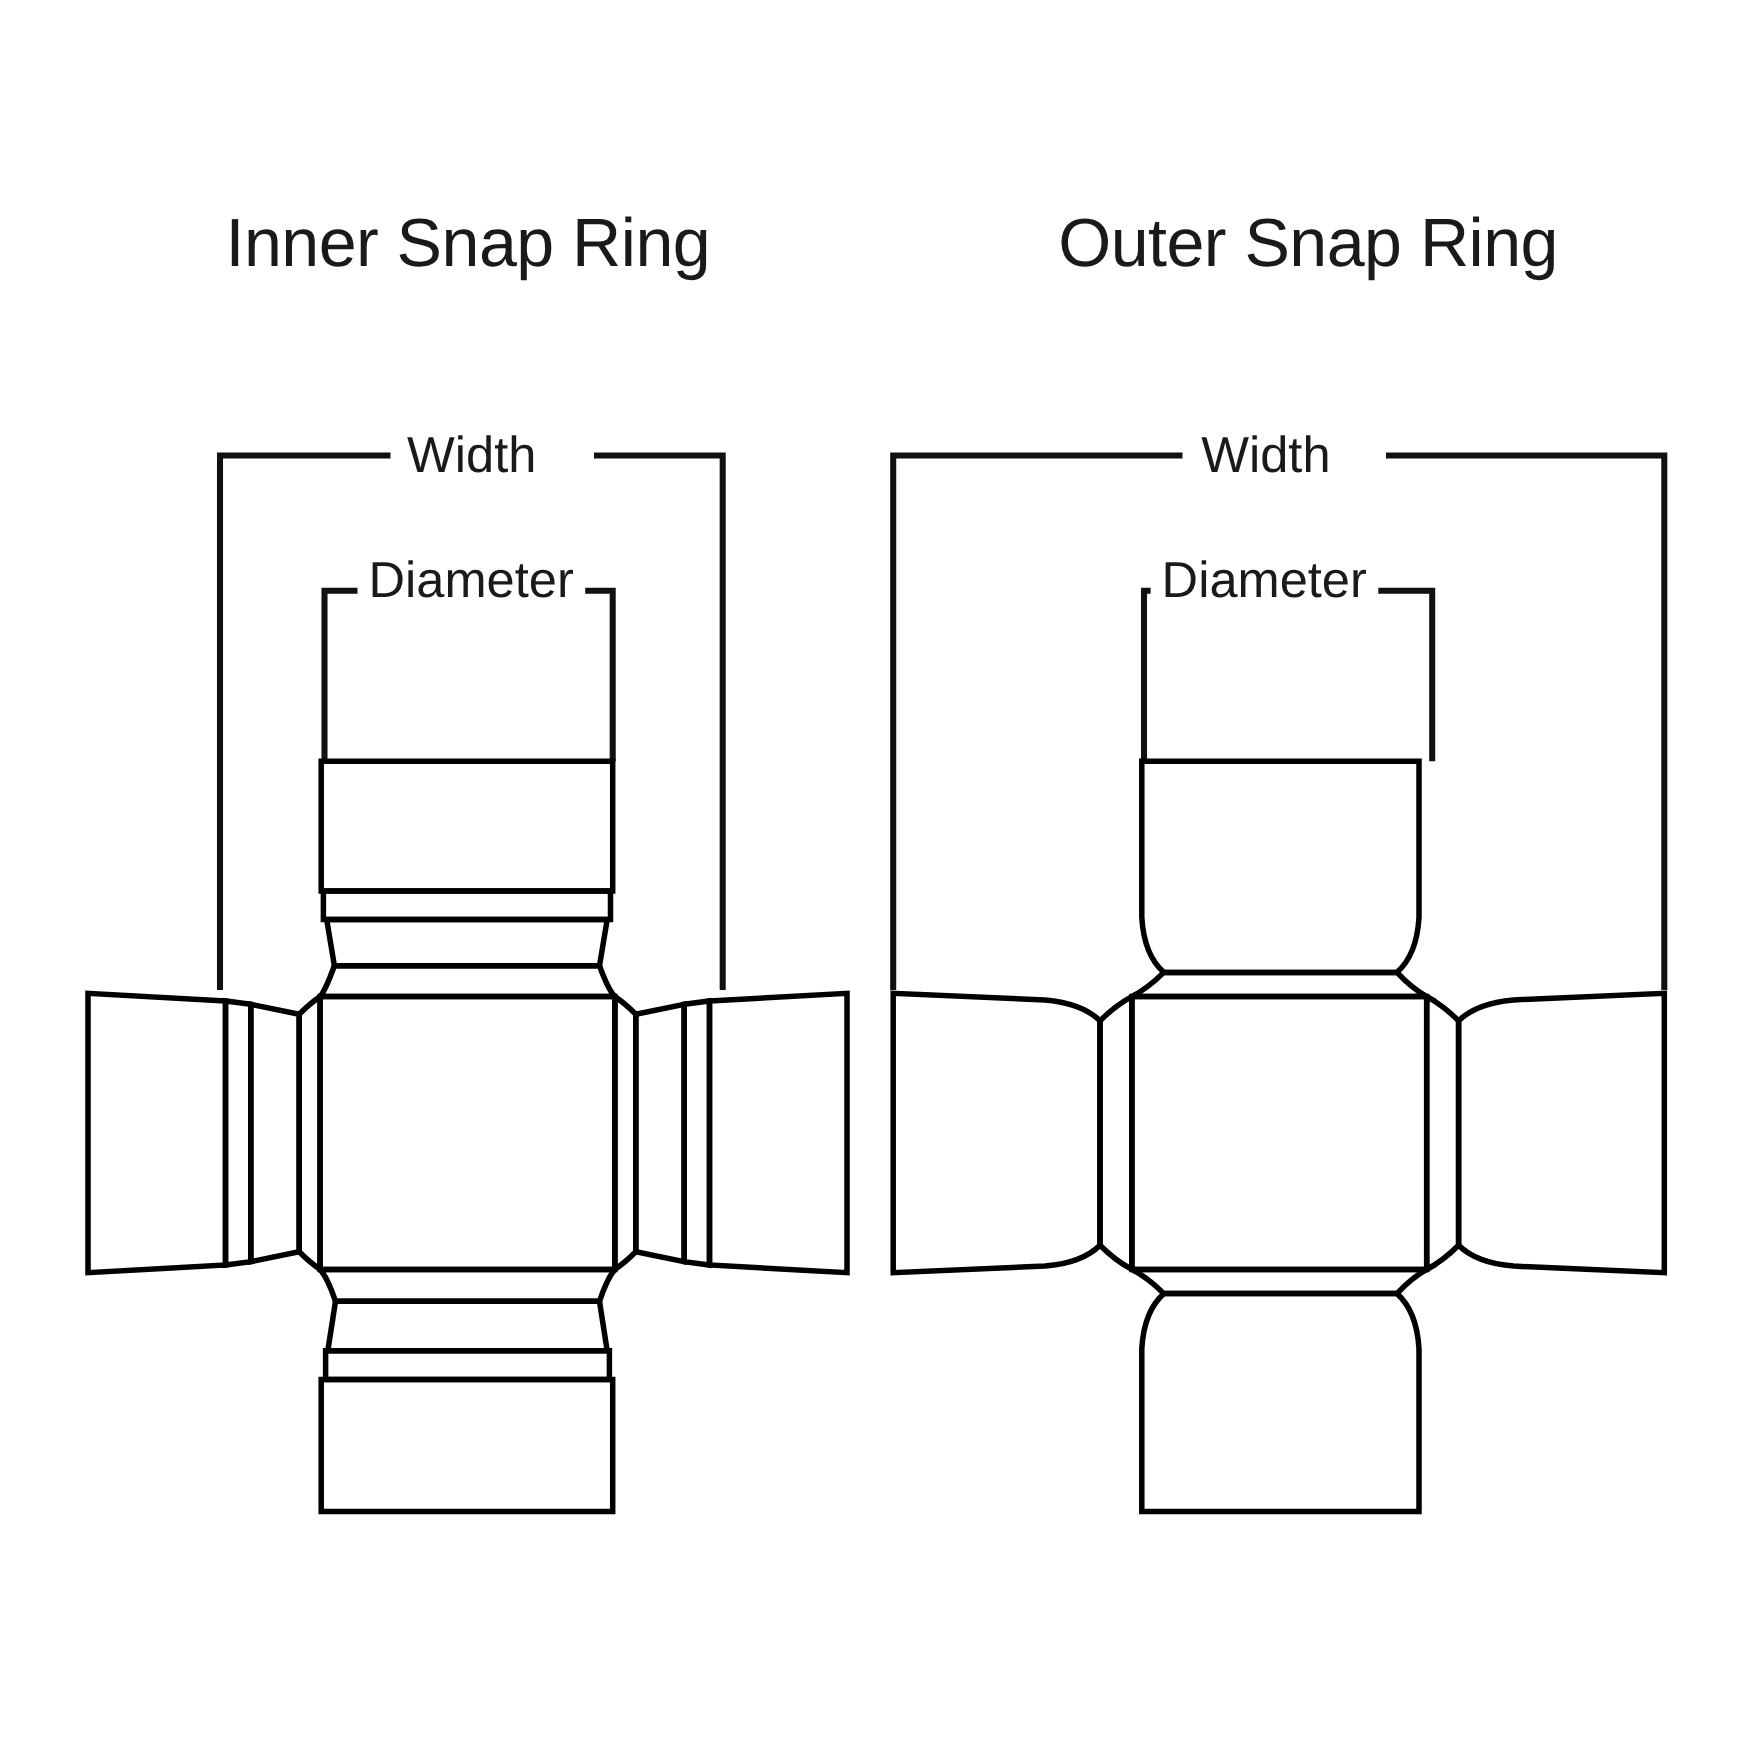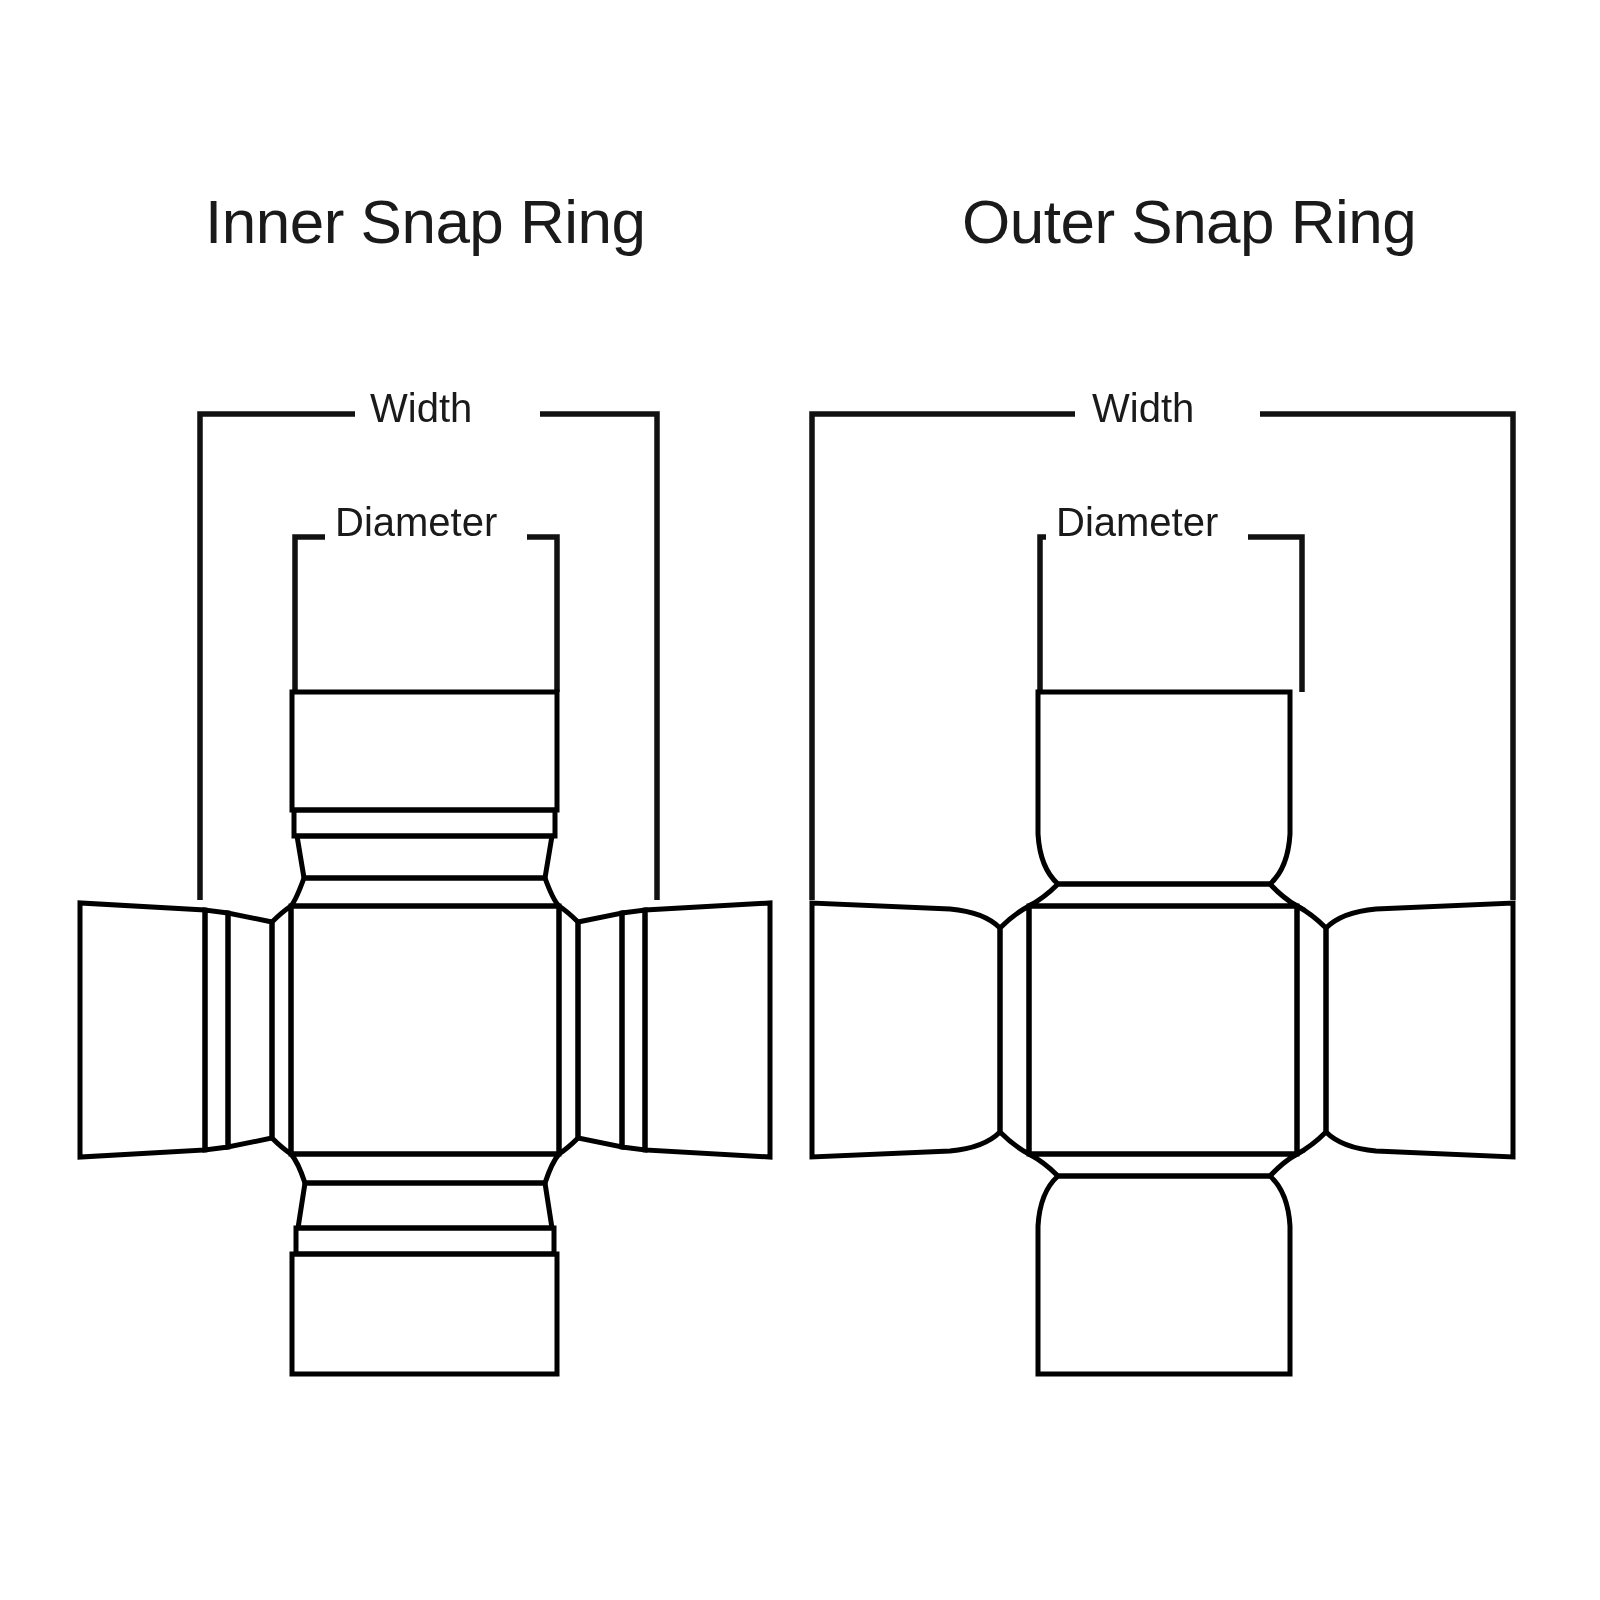--- a/index.html
+++ b/index.html
@@ -26,21 +26,21 @@
     font-weight: 400;
     color: #1a1a1a;
     white-space: nowrap;
     letter-spacing: -0.5px;
   }
   #title-inner { left: 205px; top: 186px; }
   #title-outer { left: 962px; top: 186px; }
 
   .dim-label {
     position: absolute;
-    font-size: 40px;
+    font-size: 46px;
     font-weight: 400;
     color: #1a1a1a;
     white-space: nowrap;
     background: #ffffff;
     padding: 0 10px;
   }
   #label-width-inner  { left: 360px;  top: 386px; }
   #label-width-outer  { left: 1082px; top: 386px; }
   #label-diam-inner   { left: 325px;  top: 500px; }
   #label-diam-outer   { left: 1046px; top: 500px; }

